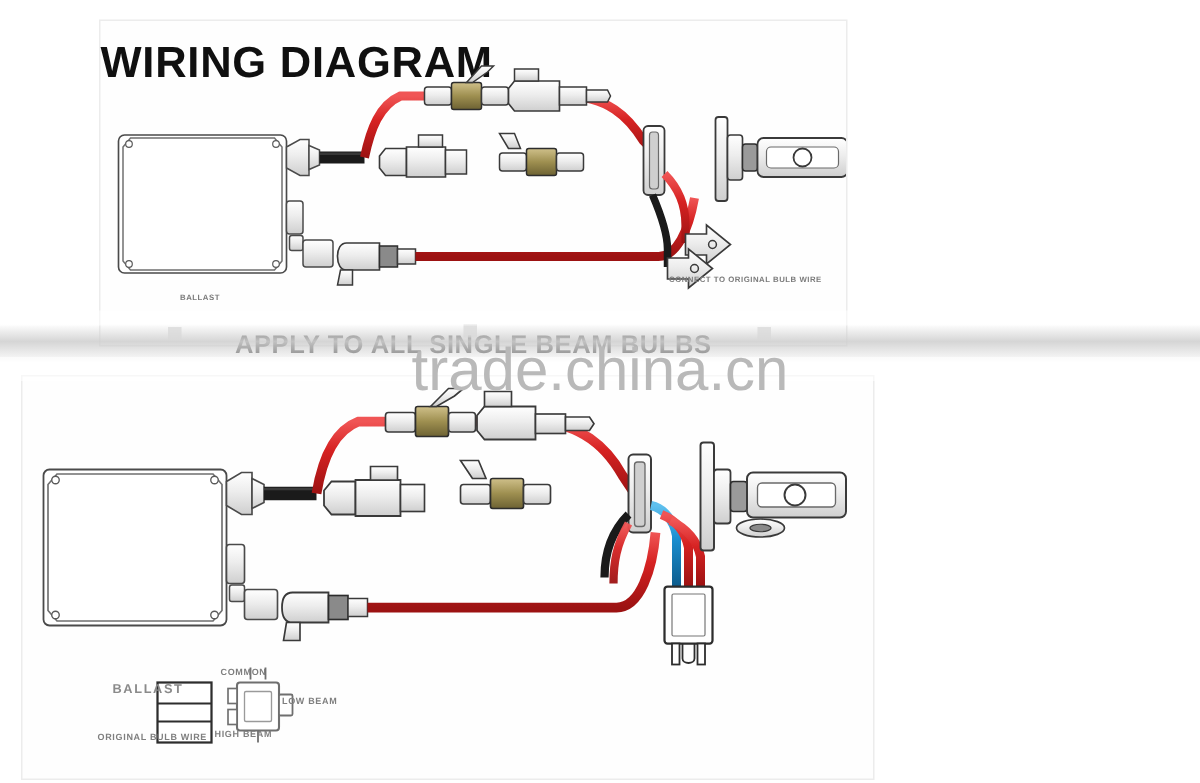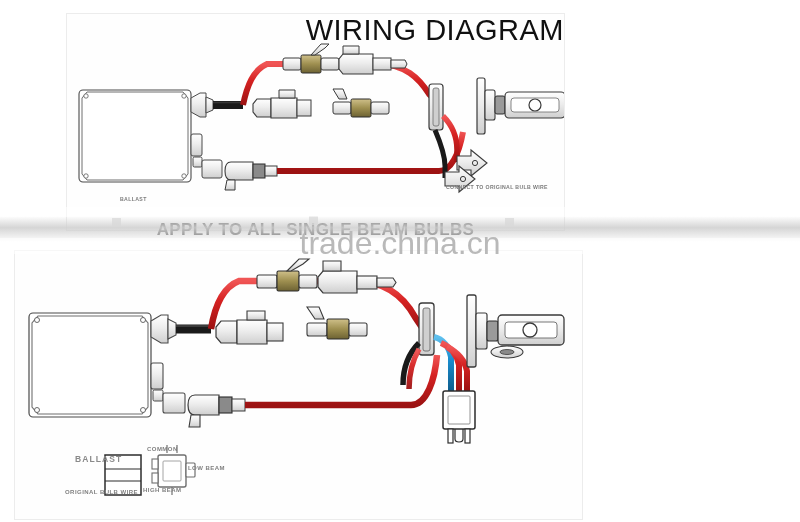--- a/index.html
+++ b/index.html
@@ -15,23 +15,23 @@
 
   
   .panel{position:absolute;background:#fefefe;border:1px solid #ececec;}
   #panel-top{left:66px;top:13px;width:497px;height:216px;}
   #panel-bottom{left:14px;top:250px;width:567px;height:268px;}
 
   .svg-layer{position:absolute;left:0;top:0;width:100%;height:100%;display:block;}
 
   
   .title{
-    position:absolute;left:0;right:0;top:0;
-    text-align:right;
-    font-size:29px;font-weight:normal;letter-spacing:.5px;
+    position:absolute;left:0;right:0;top:12px;
+    text-align:left;
+    font-size:29px;font-weight:bold;letter-spacing:.5px;
     color:#101010;
     font-family:"Liberation Sans", sans-serif;
   }
   .subtitle{
     position:absolute;left:0;right:0;top:206px;
     text-align:center;
     font-size:17px;font-weight:bold;letter-spacing:.4px;
     color:#4a4a4a;
     opacity:.72;
   }
@@ -62,21 +62,21 @@
   #cap-ballast-bot{left:60px;top:203px;}
   #cap-orig-bulb{left:50px;top:238px;}
   #cap-common{left:132px;top:195px;}
   #cap-lowbeam{left:173px;top:214px;}
   #cap-highbeam{left:128px;top:236px;}
 
   
   #wm-main{
     position:absolute;left:0;right:0;top:225px;
     text-align:center;
-    font-size:32px;
+    font-size:40px;
     color:#b9b9b9;
     font-family:"Liberation Sans", sans-serif;
     letter-spacing:0px;
     pointer-events:none;
     user-select:none;
   }
   .wm-band{
     position:absolute;
     pointer-events:none;
     background:linear-gradient(to bottom, rgba(214,214,214,0) 0%, rgba(206,206,206,.85) 45%, rgba(214,214,214,0) 100%);

